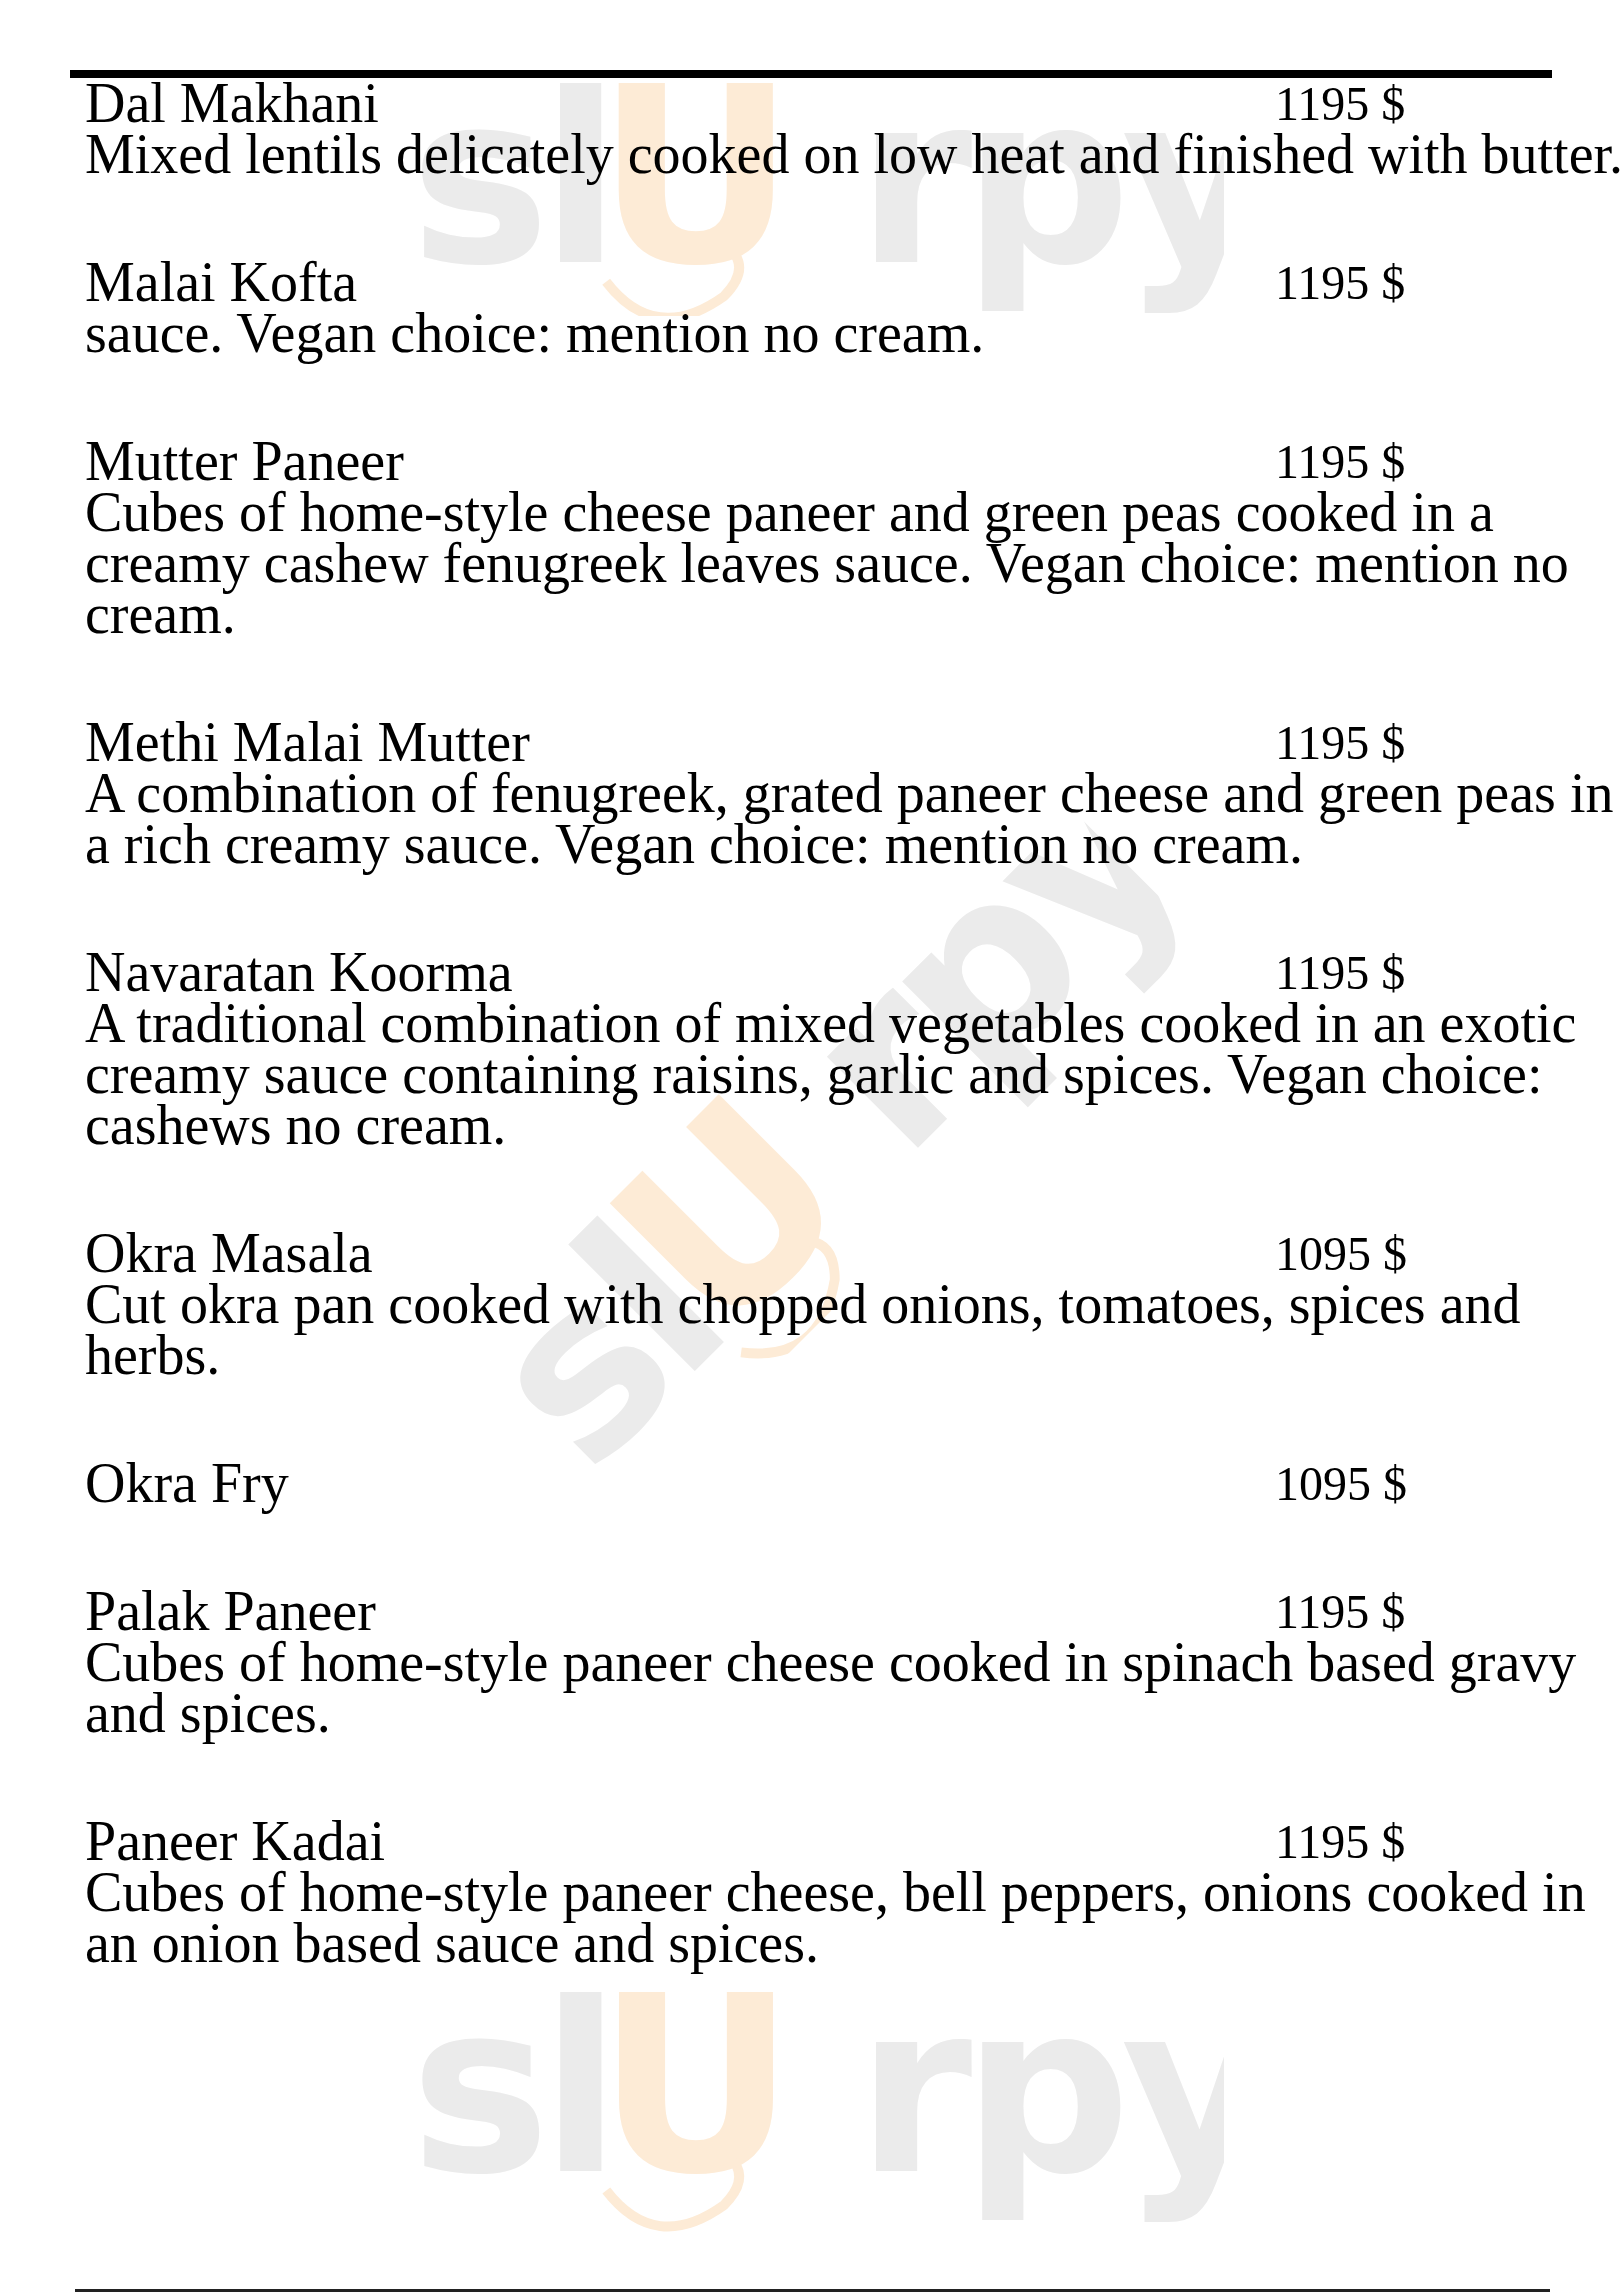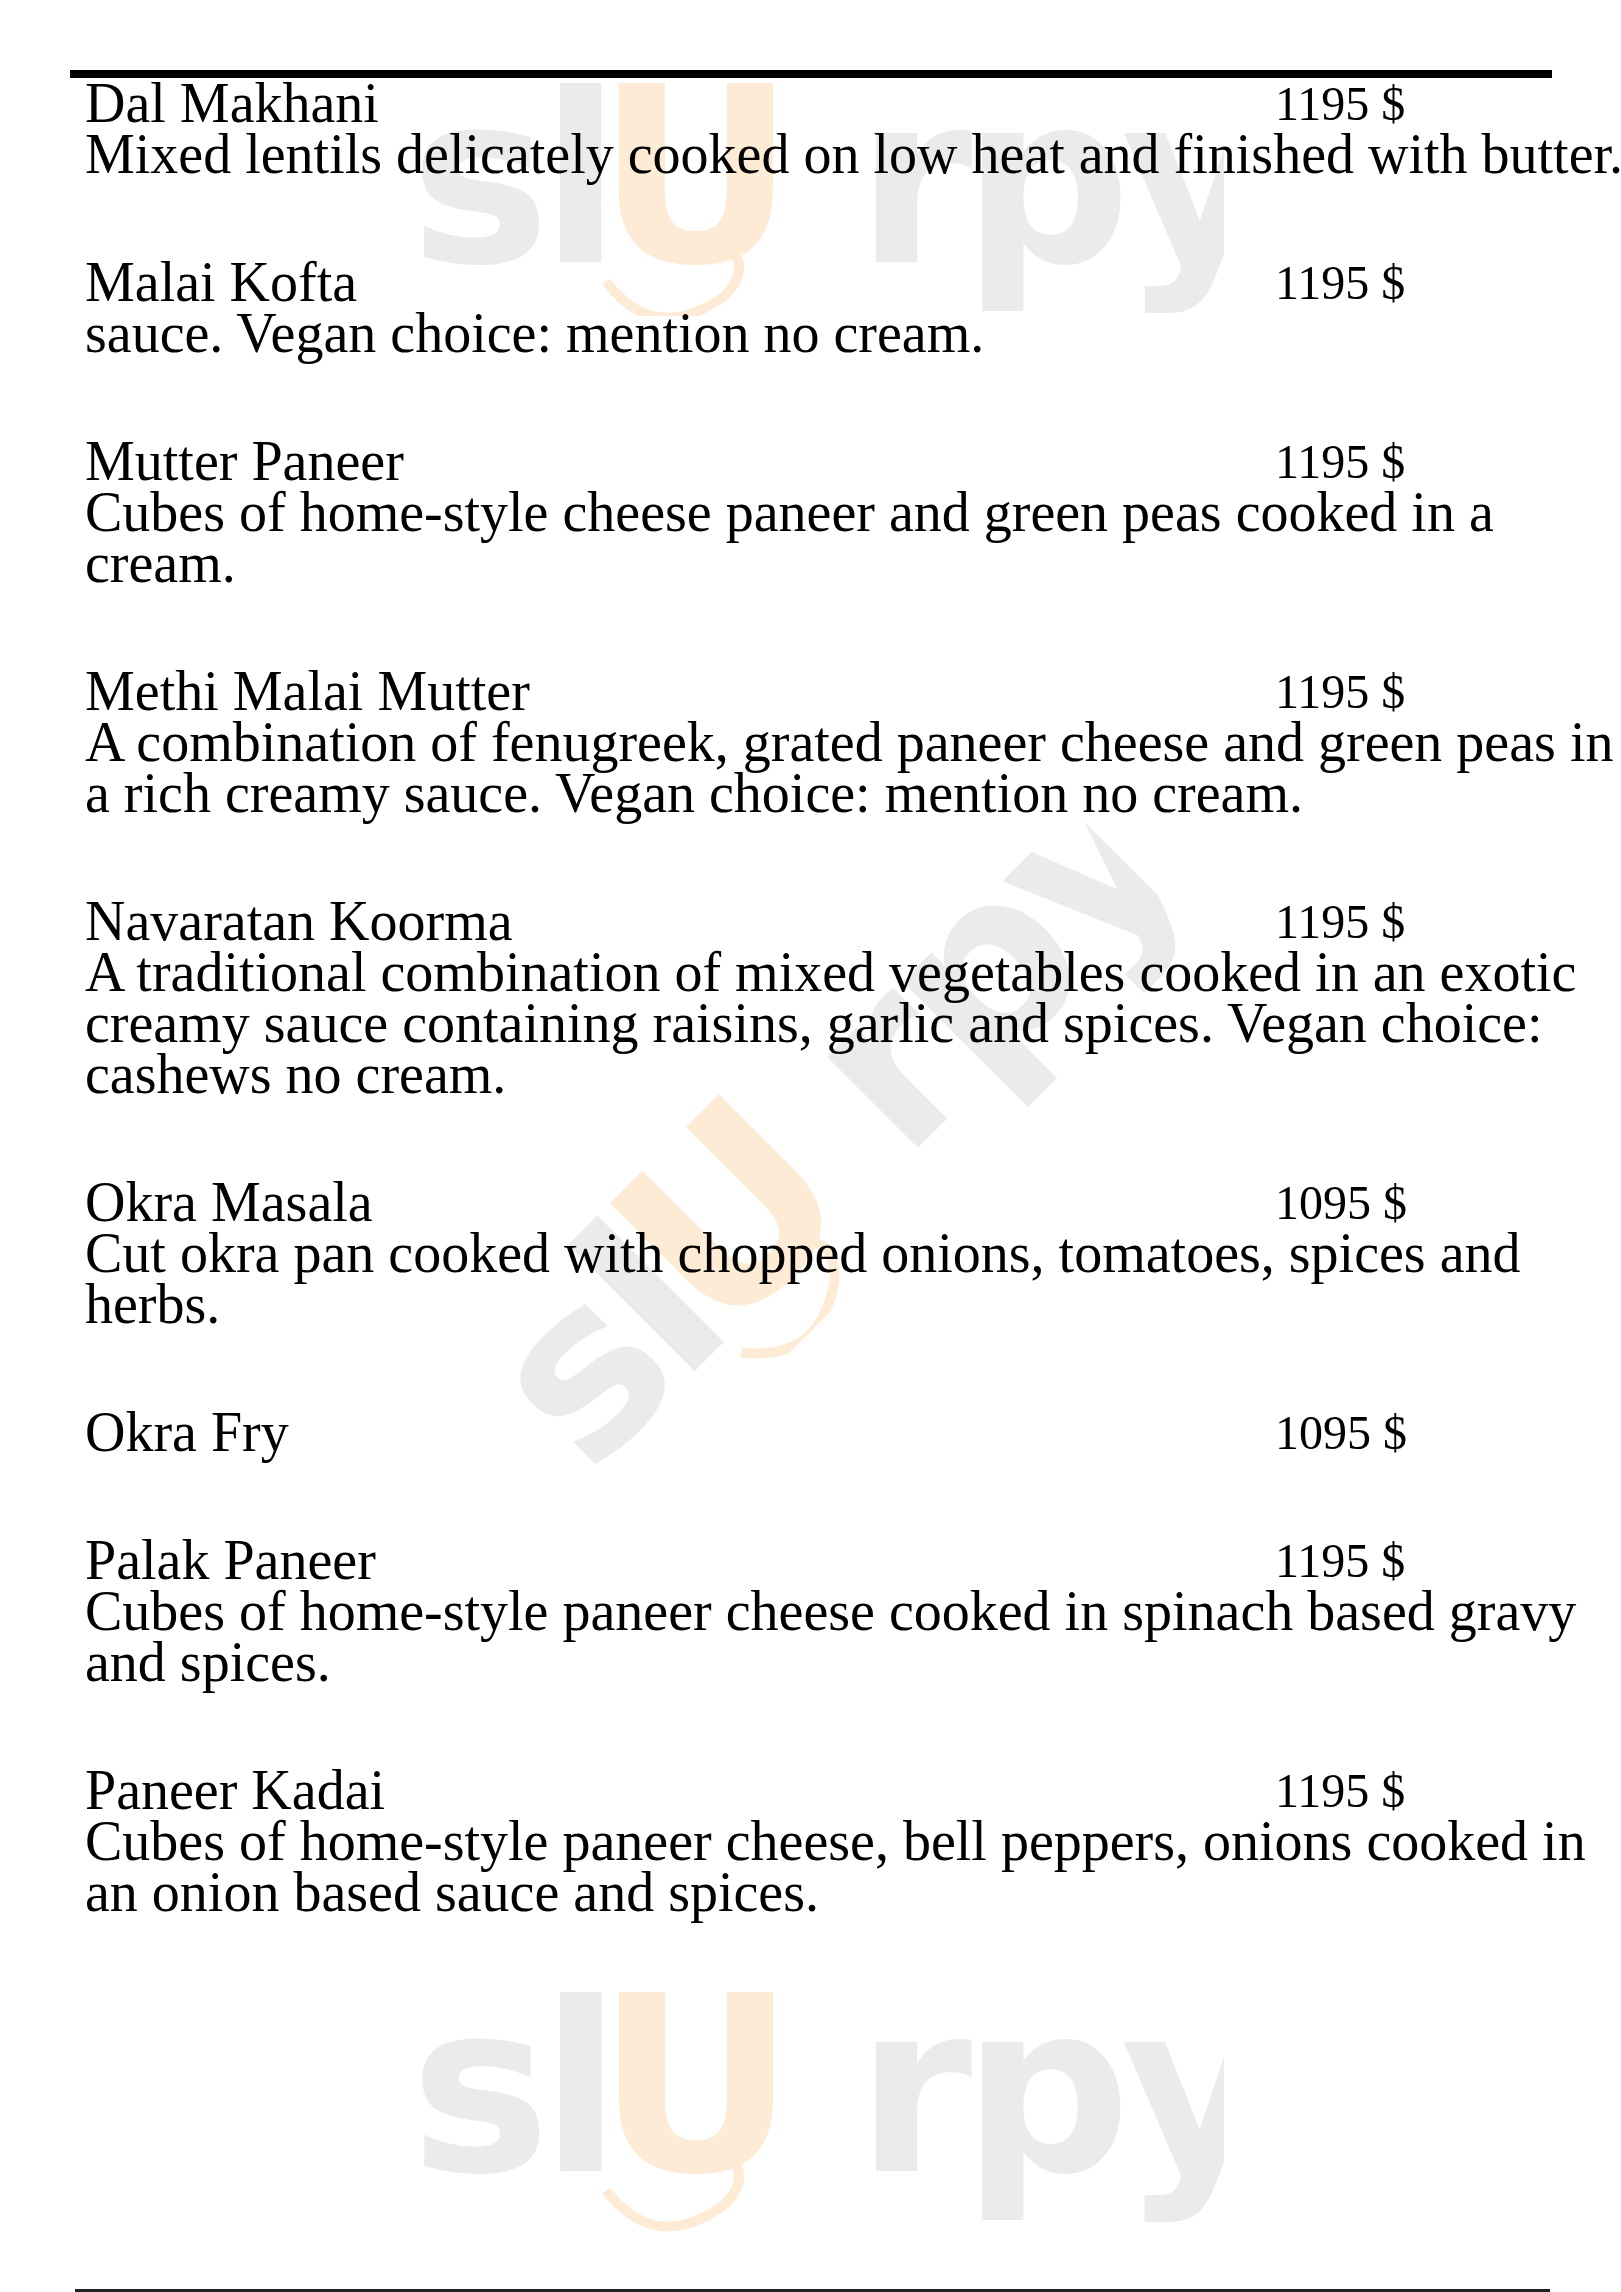--- a/index.html
+++ b/index.html
@@ -54,20 +54,21 @@
   </div>
   <div class="item">
     <div class="name">Malai Kofta</div>
     <div class="price">1195 $</div>
     <div class="line">sauce. Vegan choice: mention no cream.</div>
   </div>
   <div class="item">
     <div class="name">Mutter Paneer</div>
     <div class="price">1195 $</div>
     <div class="line">Cubes of home-style cheese paneer and green peas cooked in a</div>
+    <div class="line">creamy cashew fenugreek leaves sauce. Vegan choice: mention no</div>
     <div class="line">cream.</div>
   </div>
   <div class="item">
     <div class="name">Methi Malai Mutter</div>
     <div class="price">1195 $</div>
     <div class="line">A combination of fenugreek, grated paneer cheese and green peas in</div>
     <div class="line">a rich creamy sauce. Vegan choice: mention no cream.</div>
   </div>
   <div class="item">
     <div class="name">Navaratan Koorma</div>

